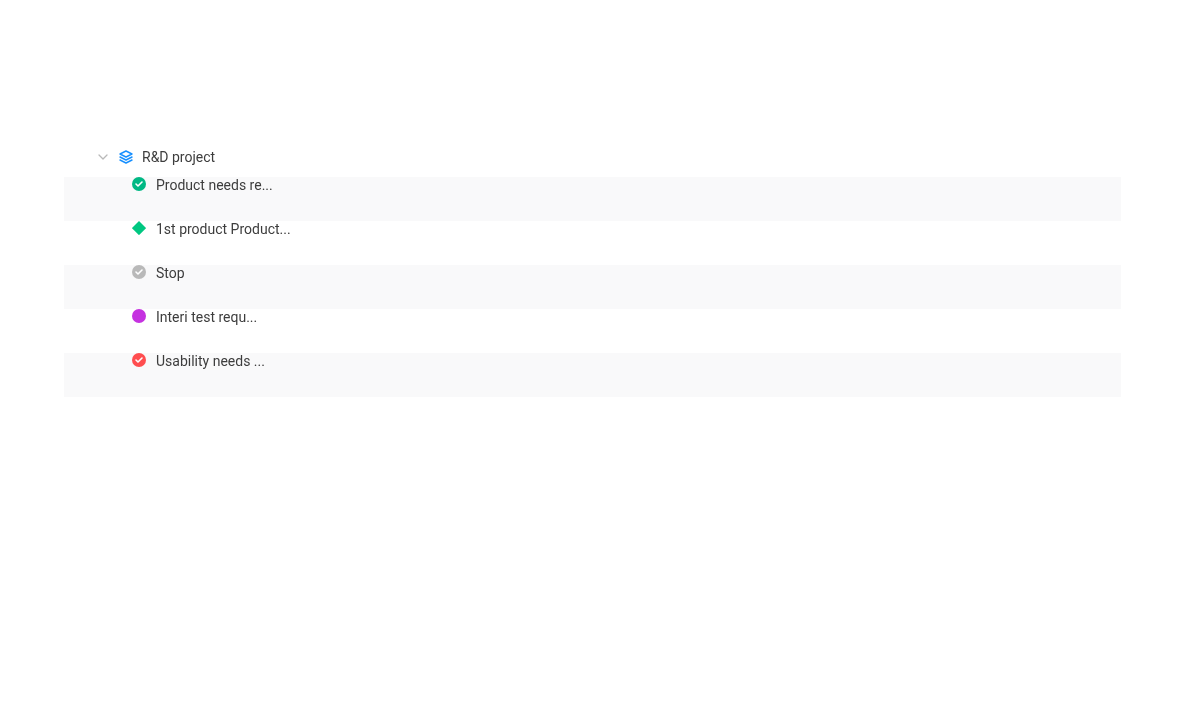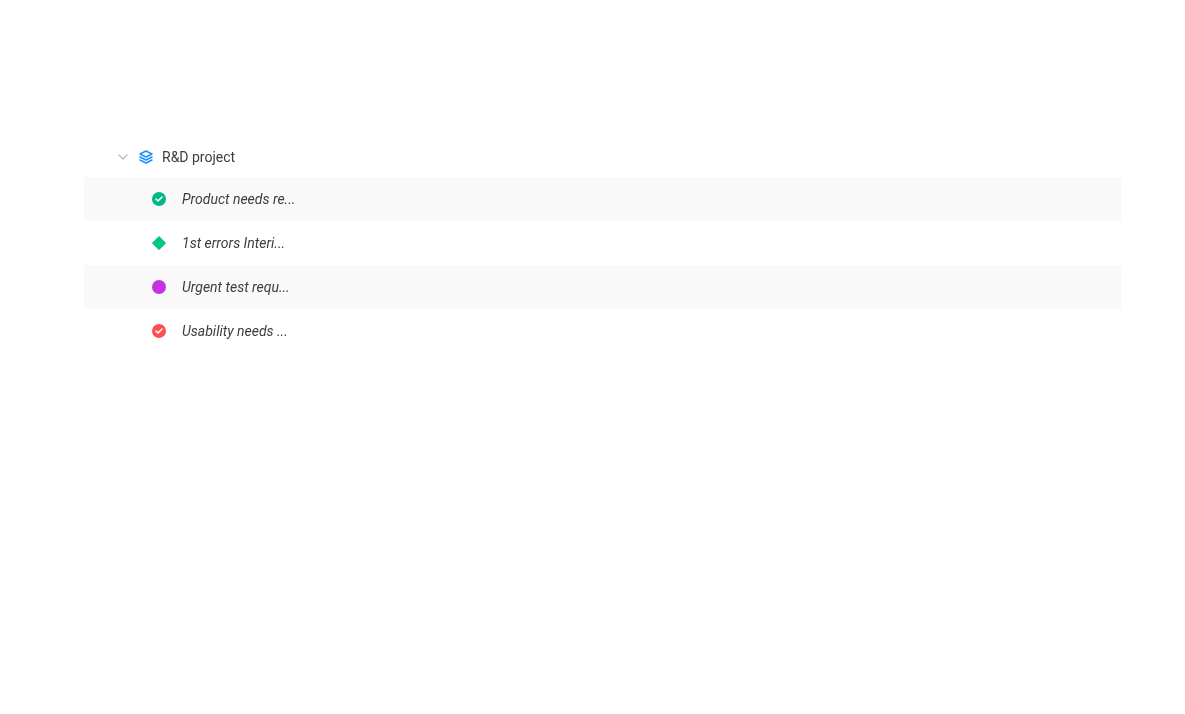--- a/index.html
+++ b/index.html
@@ -11,21 +11,20 @@
       font-family: -apple-system, BlinkMacSystemFont, "Segoe UI", Roboto, Helvetica, Arial, sans-serif;
       background: #ffffff;
       width: 1185px;
       height: 714px;
       overflow: hidden;
     }
     .container {
       padding-top: 145px;
       padding-left: 64px;
       padding-right: 64px;
-      margin-left: 20px;
     }
     .project-header {
       display: flex;
       align-items: center;
       gap: 8px;
       padding: 4px 0 12px 32px;
     }
     .chevron {
       width: 14px;
       height: 14px;
@@ -53,26 +52,24 @@
       font-size: 14px;
       color: #3d3d3d;
       font-weight: 400;
     }
     .task-list {
       display: flex;
       flex-direction: column;
     }
     .task-row {
       display: flex;
-      align-items: center;
       height: 44px;
       padding-left: 68px;
-      gap: 16px;
+      gap: 10px;
       cursor: pointer;
-      font-style: italic;
     }
     .task-row:nth-child(odd) {
       background: #f9f9fa;
     }
     .task-row:nth-child(even) {
       background: #ffffff;
     }
     .status-icon {
       width: 14px;
       height: 14px;
@@ -125,32 +122,41 @@
       <span class="task-label">Product needs re...</span>
     </div>
 
 
     <div class="task-row">
       <span class="status-icon">
         <svg viewBox="0 0 14 14">
           <rect x="7" y="0" width="10" height="10" transform="rotate(45 7 0)" fill="#00c781"></rect>
         </svg>
       </span>
-      <span class="task-label">1st errors Interi...</span>
+      <span class="task-label">1st product Product...</span>
     </div>
 
+    <div class="task-row">
+      <span class="status-icon">
+        <svg viewBox="0 0 14 14">
+          <circle cx="7" cy="7" r="7" fill="#b9b9b9"></circle>
+          <path d="M4 7L6 9L10 5" stroke="#fff" stroke-width="1.6" stroke-linecap="round" stroke-linejoin="round" fill="none"></path>
+        </svg>
+      </span>
+      <span class="task-label">Stop</span>
+    </div>
 
 
     <div class="task-row">
       <span class="status-icon">
         <svg viewBox="0 0 14 14">
           <circle cx="7" cy="7" r="7" fill="#c532e0"></circle>
         </svg>
       </span>
-      <span class="task-label">Urgent test requ...</span>
+      <span class="task-label">Interi test requ...</span>
     </div>
 
     <div class="task-row">
       <span class="status-icon">
         <svg viewBox="0 0 14 14">
           <circle cx="7" cy="7" r="7" fill="#ff4d4f"></circle>
           <path d="M4 7L6 9L10 5" stroke="#fff" stroke-width="1.6" stroke-linecap="round" stroke-linejoin="round" fill="none"></path>
         </svg>
       </span>
       <span class="task-label">Usability needs ...</span>

